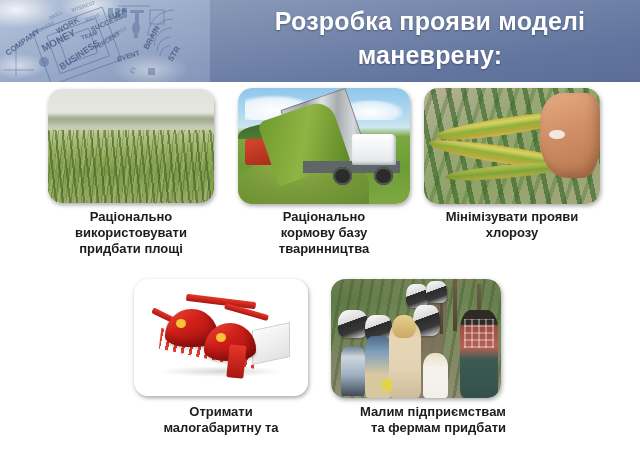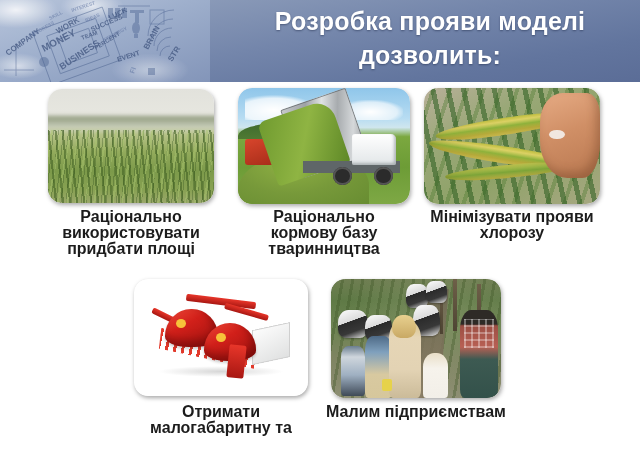--- a/index.html
+++ b/index.html
@@ -79,21 +79,21 @@
     inset: 0;
     border-radius: 14px;
     overflow: hidden;
   }
   .caption {
     position: absolute;
     text-align: center;
     color: #1c1c1c;
     font-family: "Liberation Sans", sans-serif;
     font-weight: bold;
-    font-size: 16px;
+    font-size: 13px;
     line-height: 16px;
   }
   .caption .cl { display: block; white-space: nowrap; }
 
   
 
   
   .art-cornfield {
     background:
       linear-gradient(180deg, #e2e2dc 0%, #e7e7e0 26%, #d8dcc9 33%, #b6c288 40%, #93ab5c 55%, #7c9a4a 72%, #87a152 88%, #9aa86a 100%);
@@ -353,21 +353,21 @@
         <text x="104" y="42" font-size="5" transform="rotate(-28 104 42)">STRATEGY</text>
         <text x="134" y="74" font-size="7" transform="rotate(-70 134 74)">FI</text>
         <text x="86" y="22" font-size="5" transform="rotate(-22 86 22)">IDEAS</text>
         <text x="50" y="20" font-size="5" transform="rotate(-26 50 20)">SKILL</text>
       </g>
     </svg>
   </div>
 
   <div id="header-title">
     <span class="tline">Розробка прояви моделі</span>
-    <span class="tline">дозволить:</span>
+    <span class="tline">маневрену:</span>
   </div>
 </div>
 
 <div class="photo-card" style="left:48px; top:89px; width:166px; height:114px;">
   <div class="photo art-cornfield"></div>
 </div>
 <div class="caption" style="left:41px; top:209px; width:180px;">
   <span class="cl">Раціонально</span>
   <span class="cl">використовувати</span>
   <span class="cl">придбати площі</span>
@@ -444,15 +444,16 @@
     <div class="person p-child-left"></div>
     <div class="person p-mid"></div>
     <div class="person p-woman"></div>
     <div class="p-woman-hair"></div>
     <div class="bucket"></div>
     <div class="person p-baby"></div>
     <div class="person p-man"></div>
     <div class="p-man-plaid"></div>
   </div>
 </div>
-<div class="caption" style="left:326px; top:404px; width:180px;">
+<div class="caption" style="left:326px; top:404px; width:180px;text-align:right;">
   <span class="cl">Малим підприємствам</span>
+  <span class="cl">та фермам придбати</span>
 </div>
 
 </body></html>

